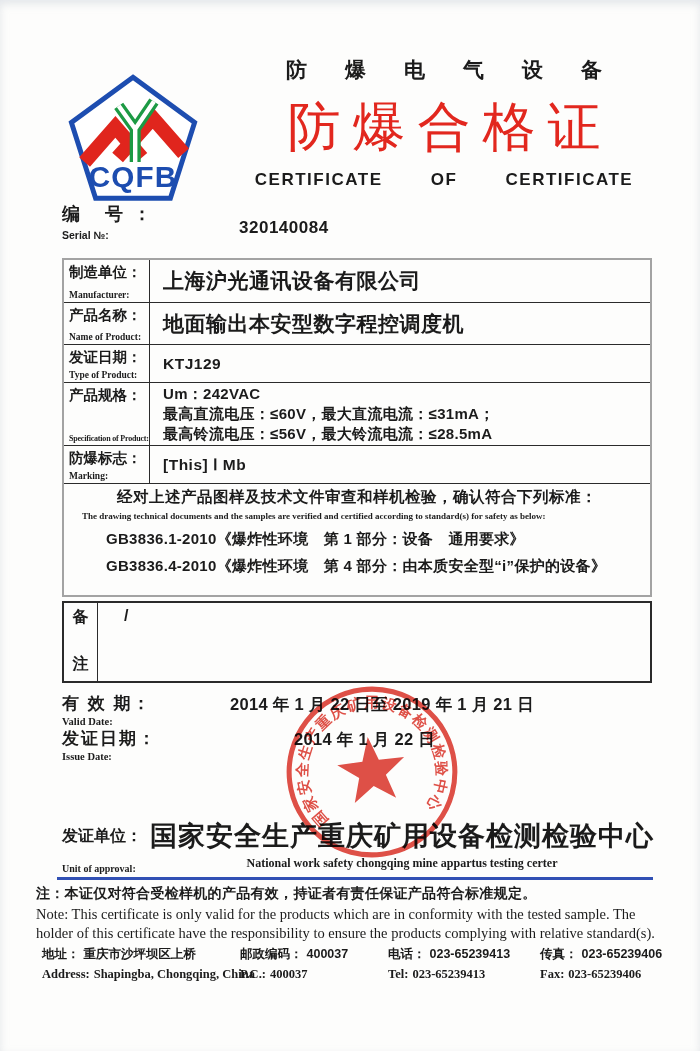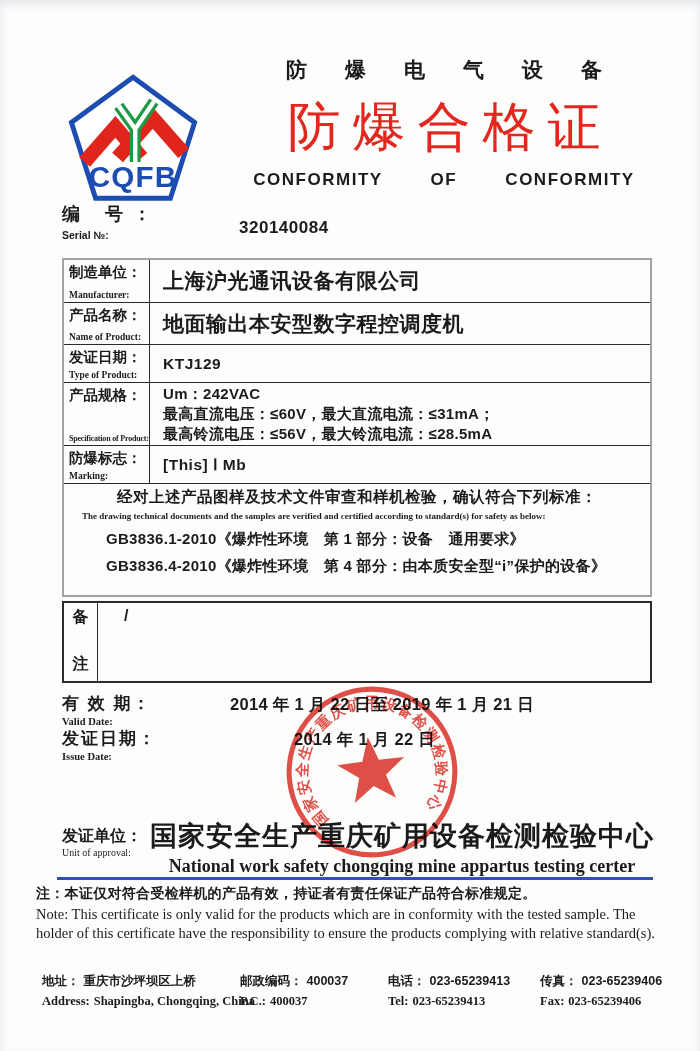--- a/index.html
+++ b/index.html
@@ -65,34 +65,34 @@
 
   
   .stamp { position:absolute; left:276px; top:676px; width:192px; height:192px;
            opacity:.88; mix-blend-mode:multiply; transform:rotate(-7deg); z-index:5; }
 
   
   .approval { position:absolute; left:62px; top:818px; width:592px; }
   .appr-row { display:flex; align-items:flex-start; }
   .appr-labels { width:88px; padding-top:8px; }
   .appr-cn { font-size:16px; font-weight:bold; white-space:nowrap; }
-  .appr-en { font-size:10px; font-weight:normal; font-family:"Liberation Serif",serif; margin-top:0; white-space:nowrap; }
+  .appr-en { font-size:10px; font-weight:bold; font-family:"Liberation Serif",serif; margin-top:16px; white-space:nowrap; }
   .appr-value-wrap { flex:1; text-align:center; }
   .appr-value-cn { font-size:27px; font-weight:bold; letter-spacing:1px; white-space:nowrap; }
-  .appr-value-en { font-size:18px; font-weight:bold; font-family:"Liberation Serif",serif; margin-top:2px; white-space:nowrap; }
+  .appr-value-en { font-size:12px; font-weight:bold; font-family:"Liberation Serif",serif; margin-top:2px; white-space:nowrap; }
 
   .blue-line { position:absolute; left:57px; top:877px; width:596px; height:2.5px; background:#3150b4; }
 
   
   .note { position:absolute; left:36px; top:885px; width:632px; }
   .note-cn { font-size:14px; font-weight:bold; letter-spacing:.3px; }
   .note-en { font-size:14.5px; font-family:"Liberation Serif",serif; line-height:18.5px; margin-top:2px; }
 
   
-  .contacts { position:absolute; left:42px; top:971px; width:628px; font-size:12.5px; }
+  .contacts { position:absolute; left:42px; top:944px; width:628px; font-size:12.5px; }
   .contact-row { display:grid; grid-template-columns:198px 148px 152px 1fr; line-height:20px; }
   .contact-row.cn { font-weight:bold; }
   .contact-row.en { font-family:"Liberation Serif",serif; font-weight:bold; }
   .contact-cell { white-space:nowrap; }
   .contact-cell .lab { margin-right:4px; }
 </style>
 </head>
 <body>
 
 <div class="page">
@@ -102,21 +102,21 @@
     <polyline points="16,80 44,48 68,76" fill="none" stroke="#e0251d" stroke-width="13"></polyline>
     <polyline points="46,76 78,40 106,72" fill="none" stroke="#e0251d" stroke-width="13"></polyline>
     <path d="M47,29 L62,50 L79,25 M62,50 L62,80" fill="none" stroke="#1c9a44" stroke-width="10"></path>
     <path d="M47,29 L62,50 L79,25 M62,50 L62,80" fill="none" stroke="#ffffff" stroke-width="4"></path>
     <text x="60" y="103" text-anchor="middle" font-size="27" font-weight="bold" fill="#1d4db0" font-family="Liberation Sans, sans-serif" letter-spacing="1">CQFB</text>
   </svg>
 
   <div class="header-text">
     <div class="hdr-cn">防爆电气设备</div>
     <div class="hdr-red">防爆合格证</div>
-    <div class="hdr-cert">CONFORMITY OF CONFORMITY</div>
+    <div class="hdr-cert">CERTIFICATE OF CERTIFICATE</div>
   </div>
 
   <div class="serial">
     <div>
       <div class="serial-cn">编 号：</div>
       <div class="serial-en">Serial №:</div>
     </div>
     <div class="serial-val">320140084</div>
   </div>
 

